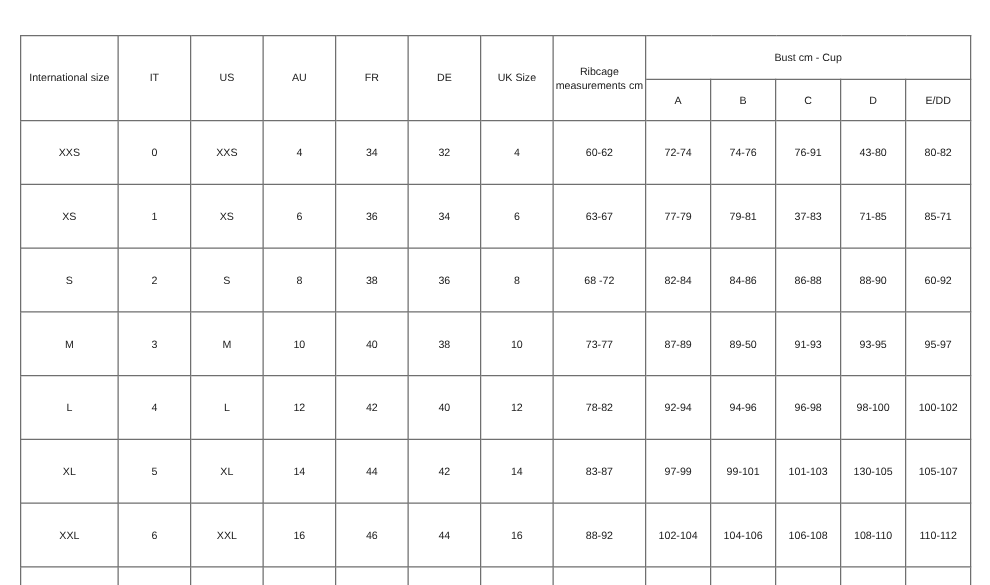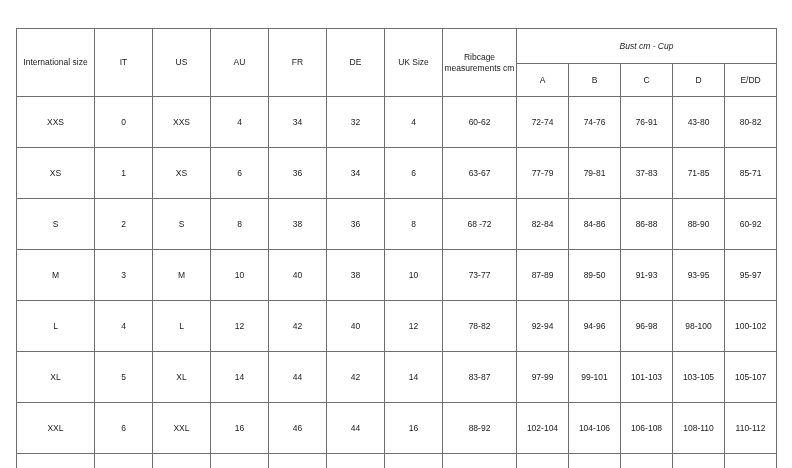--- a/index.html
+++ b/index.html
@@ -45,21 +45,20 @@
     height: 30px;
   }
   thead tr.head-row-2 th {
     height: 28px;
   }
   tbody tr td {
     height: 46px;
   }
   .bust-group-label {
     font-size: 8.5px;
-    font-style: italic;
   }
   .multiline {
     font-size: 8.5px;
     line-height: 1.3;
   }
 </style>
 </head>
 <body>
 
 <div class="sheet">
@@ -180,21 +179,21 @@
         <td>5</td>
         <td>XL</td>
         <td>14</td>
         <td>44</td>
         <td>42</td>
         <td>14</td>
         <td>83-87</td>
         <td>97-99</td>
         <td>99-101</td>
         <td>101-103</td>
-        <td>103-105</td>
+        <td>130-105</td>
         <td>105-107</td>
       </tr>
       <tr>
         <td>XXL</td>
         <td>6</td>
         <td>XXL</td>
         <td>16</td>
         <td>46</td>
         <td>44</td>
         <td>16</td>

